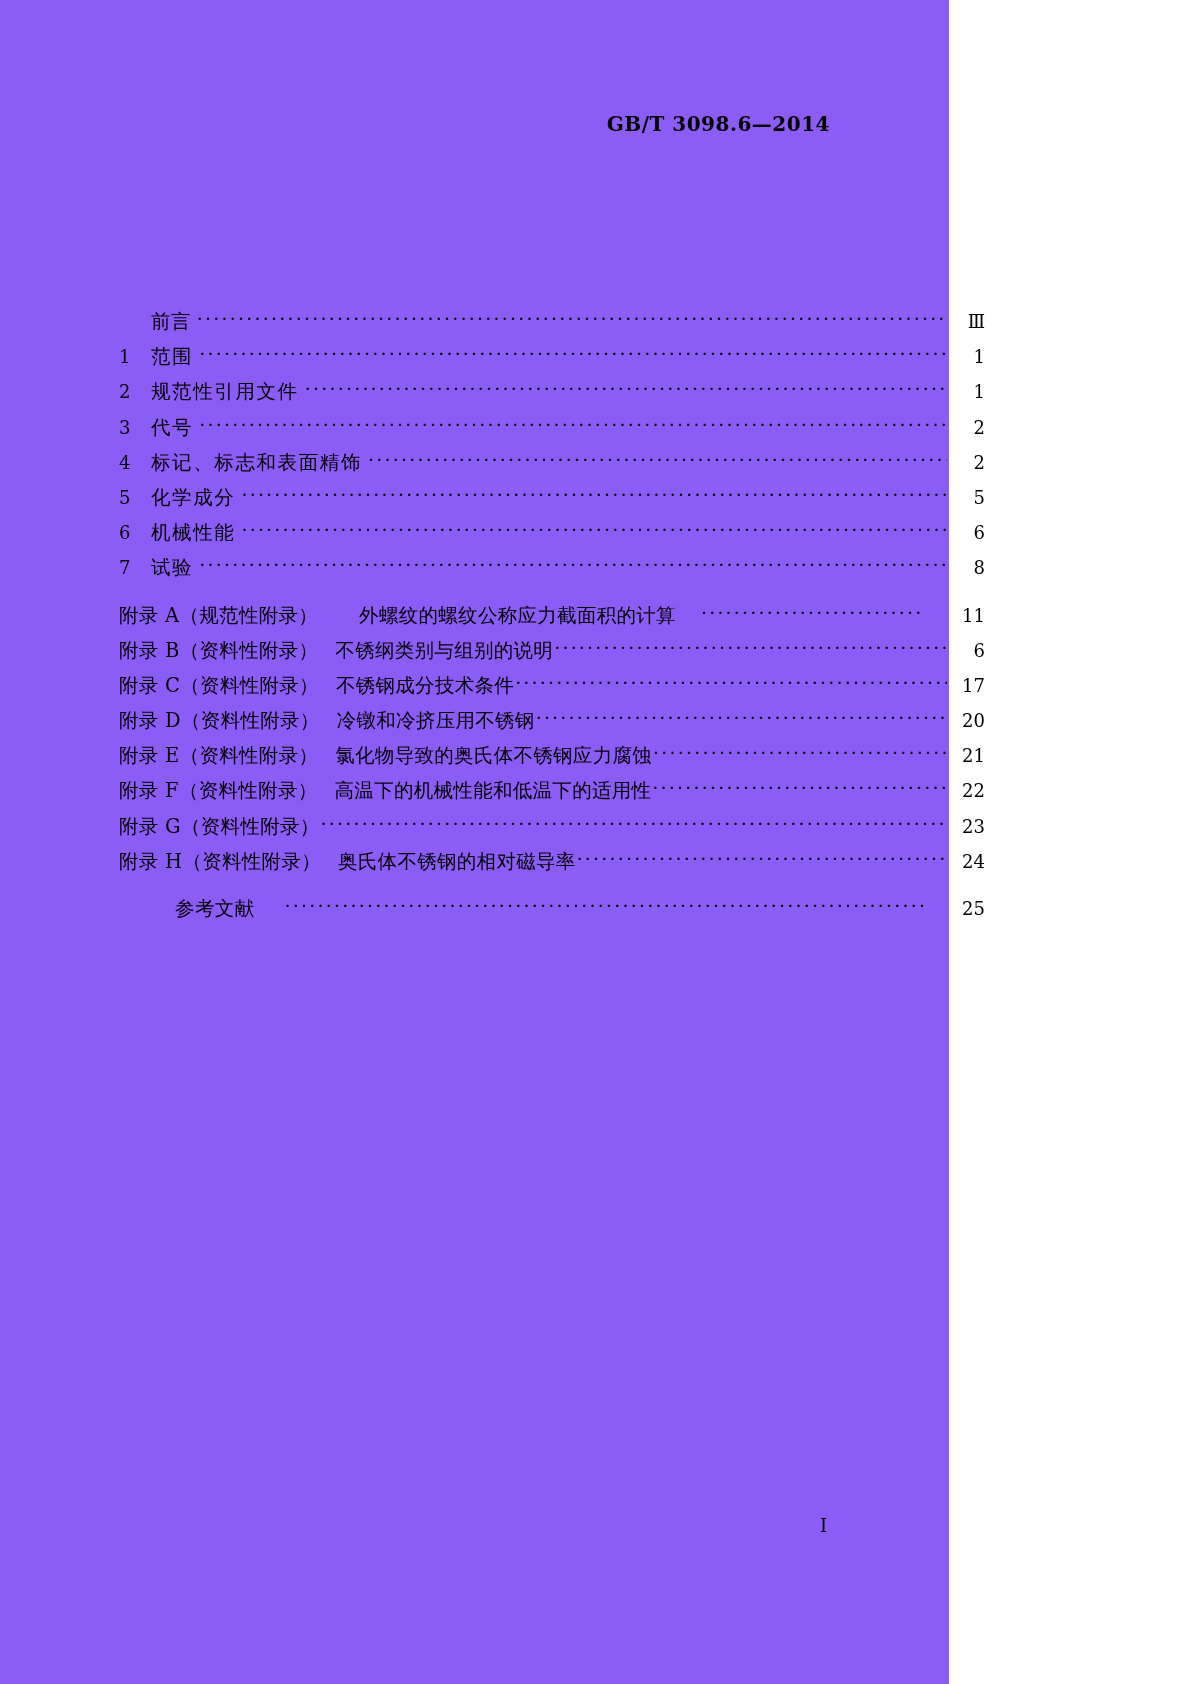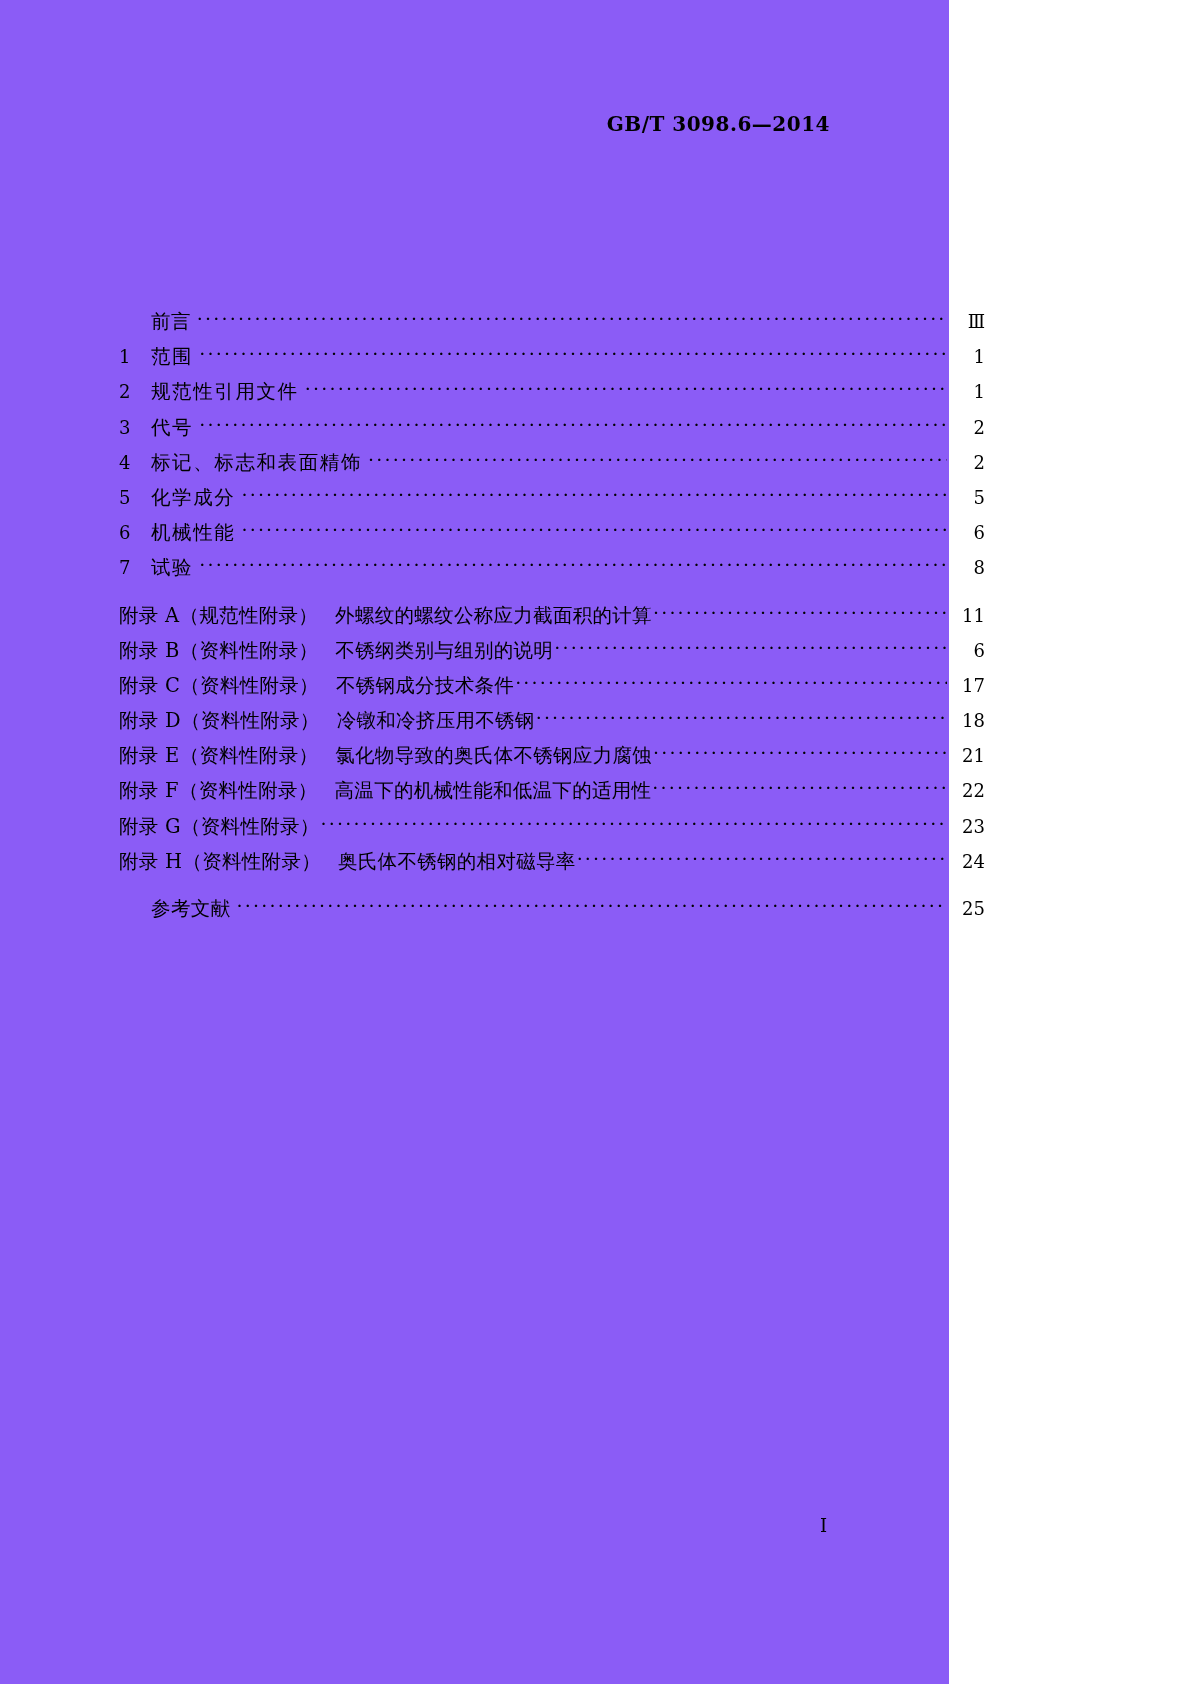--- a/index.html
+++ b/index.html
@@ -59,20 +59,21 @@
   .toc-row {
     display: flex;
     align-items: baseline;
     width: 100%;
     font-size: 19.5px;
     line-height: 1.0;
     height: 35.2px;
   }
   .toc-row.gap-before {
     margin-top: 12px;
+    gap: 24px;
   }
 
   .num {
     flex: 0 0 auto;
     width: 32px;
     font-family: "DejaVu Serif", "Liberation Serif", serif;
     font-size: 18px;
   }
   .label {
     flex: 0 0 auto;
@@ -202,21 +203,21 @@
       <div class="toc-row">
         <span class="annex-tag">附录 C（资料性附录）</span>
         <span class="annex-title">不锈钢成分技术条件</span>
         <span class="leader tight">········································································································································································································</span>
         <span class="pageno">17</span>
       </div>
       <div class="toc-row">
         <span class="annex-tag">附录 D（资料性附录）</span>
         <span class="annex-title">冷镦和冷挤压用不锈钢</span>
         <span class="leader tight">········································································································································································································</span>
-        <span class="pageno">18</span>
+        <span class="pageno">20</span>
       </div>
       <div class="toc-row">
         <span class="annex-tag">附录 E（资料性附录）</span>
         <span class="annex-title">氯化物导致的奥氏体不锈钢应力腐蚀</span>
         <span class="leader tight">········································································································································································································</span>
         <span class="pageno">21</span>
       </div>
       <div class="toc-row">
         <span class="annex-tag">附录 F（资料性附录）</span>
         <span class="annex-title">高温下的机械性能和低温下的适用性</span>

